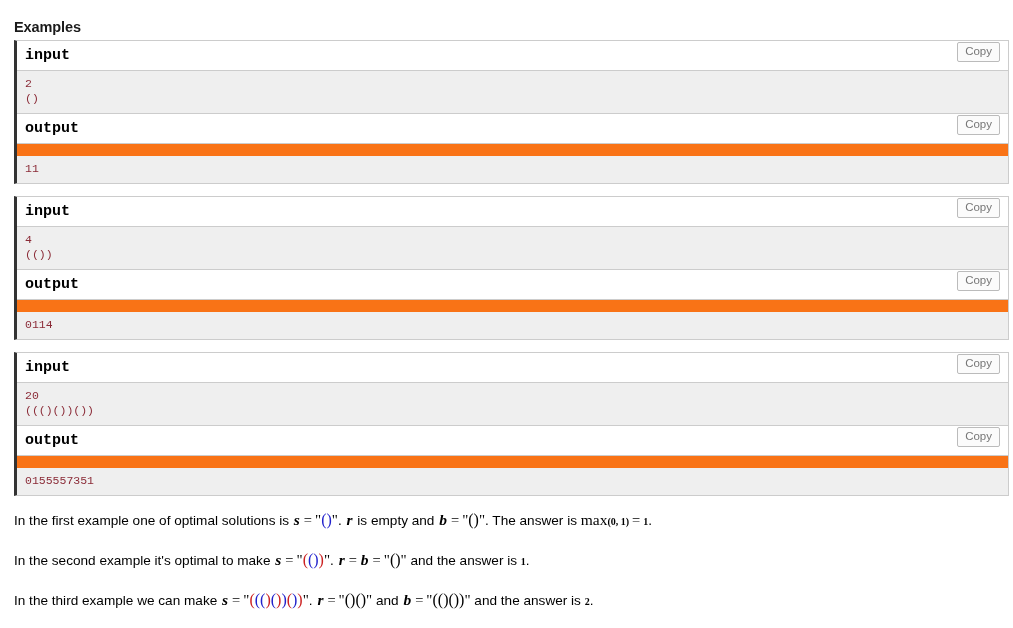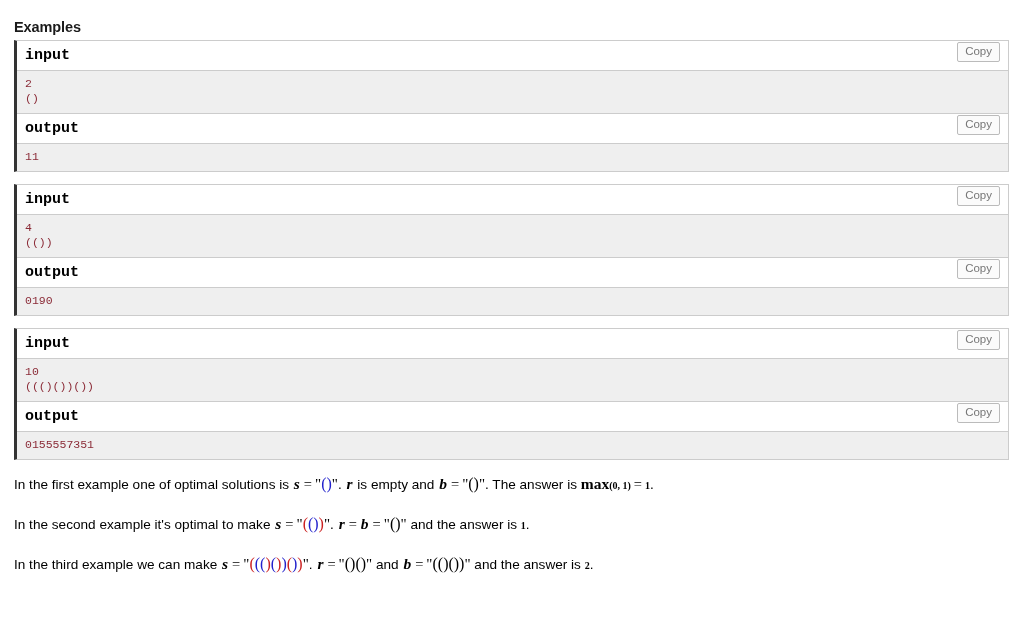--- a/index.html
+++ b/index.html
@@ -78,21 +78,21 @@
     padding: 5px 8px 7px 8px;
     background: #efefef;
     font-family: "Liberation Mono", "DejaVu Sans Mono", monospace;
     font-size: 11.5px;
     line-height: 15px;
     color: #8b2b37;
     border-bottom: 1px solid #ccc;
     white-space: pre;
     overflow: hidden;
   }
-  pre.io-content.last { border-bottom: none; }
+  pre.io-content.last { border-bottom: none; margin-top: 12px; }
 
   
   .note-section {
     margin-top: 14px;
     width: 995px;
   }
   .note-section .section-title { margin-bottom: 2px; }
   .note-p {
     margin: 0 0 18px 0;
     line-height: 20px;
@@ -123,21 +123,21 @@
     font-family: "Liberation Serif", "DejaVu Serif", serif;
     font-size: 15px;
   }
   .mnum {
     font-family: Liberation Serif, serif;
     font-weight: bold;
     font-size: 10px;
   }
   .mfun {
     font-family: "Liberation Serif", "DejaVu Serif", serif;
-    font-weight: bold;
+    font-weight: normal;
     font-size: 15.5px;
   }
   .paren {
     font-family: "Liberation Serif", "DejaVu Serif", serif;
     font-size: 16px;
   }
   .paren-blue { color: #2222cc; }
   .paren-red  { color: #cc2222; }
   .paren-black { color: #000; }
 </style>
@@ -155,25 +155,25 @@
           <pre class="io-content">2
 ()</pre>
           <div class="io-title"><span>output</span><div class="copy-btn">Copy</div></div>
           <pre class="io-content last">11</pre>
         </div>
         <div class="sample-test">
           <div class="io-title"><span>input</span><div class="copy-btn">Copy</div></div>
           <pre class="io-content">4
 (())</pre>
           <div class="io-title"><span>output</span><div class="copy-btn">Copy</div></div>
-          <pre class="io-content last">0190</pre>
+          <pre class="io-content last">0114</pre>
         </div>
         <div class="sample-test">
           <div class="io-title"><span>input</span><div class="copy-btn">Copy</div></div>
-          <pre class="io-content">10
+          <pre class="io-content">20
 ((()())())</pre>
           <div class="io-title"><span>output</span><div class="copy-btn">Copy</div></div>
           <pre class="io-content last">0155557351</pre>
         </div>
       </div>
   </div>
 
   <div class="note-section">
     <div id="note-body">
         <div class="note-p">In the first example one of optimal solutions is <span class="mvar">s</span><span class="mop">=</span><span class="mquote">"</span><span class="math"><span class="paren paren-blue">(</span><span class="paren paren-blue">)</span></span><span class="mquote">"</span>. <span class="mvar">r</span> is empty and <span class="mvar">b</span><span class="mop">=</span><span class="mquote">"</span><span class="math"><span class="paren paren-black">(</span><span class="paren paren-black">)</span></span><span class="mquote">"</span>. The answer is <span class="mfun">max</span><span class="mnum">(0, 1)</span><span class="mop">=</span><span class="mnum">1</span>.</div>

